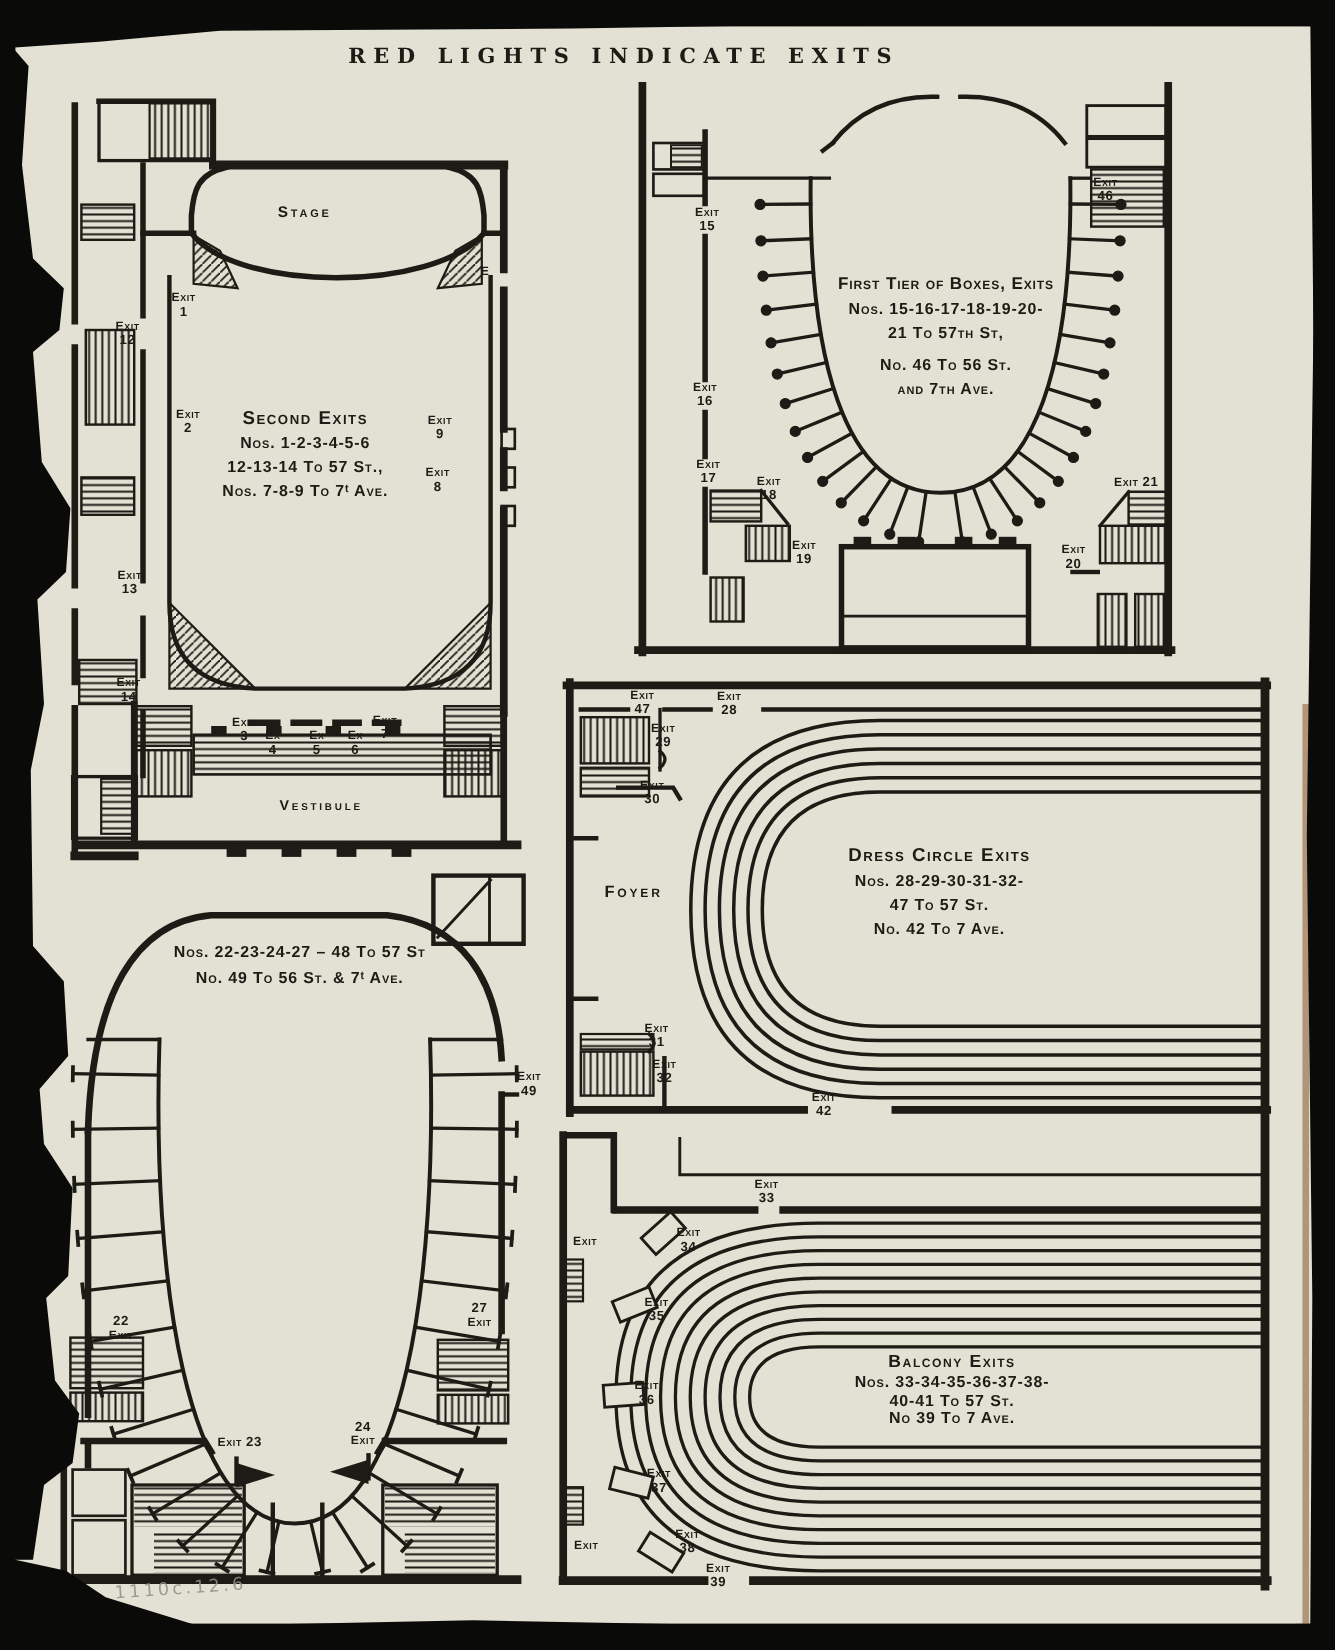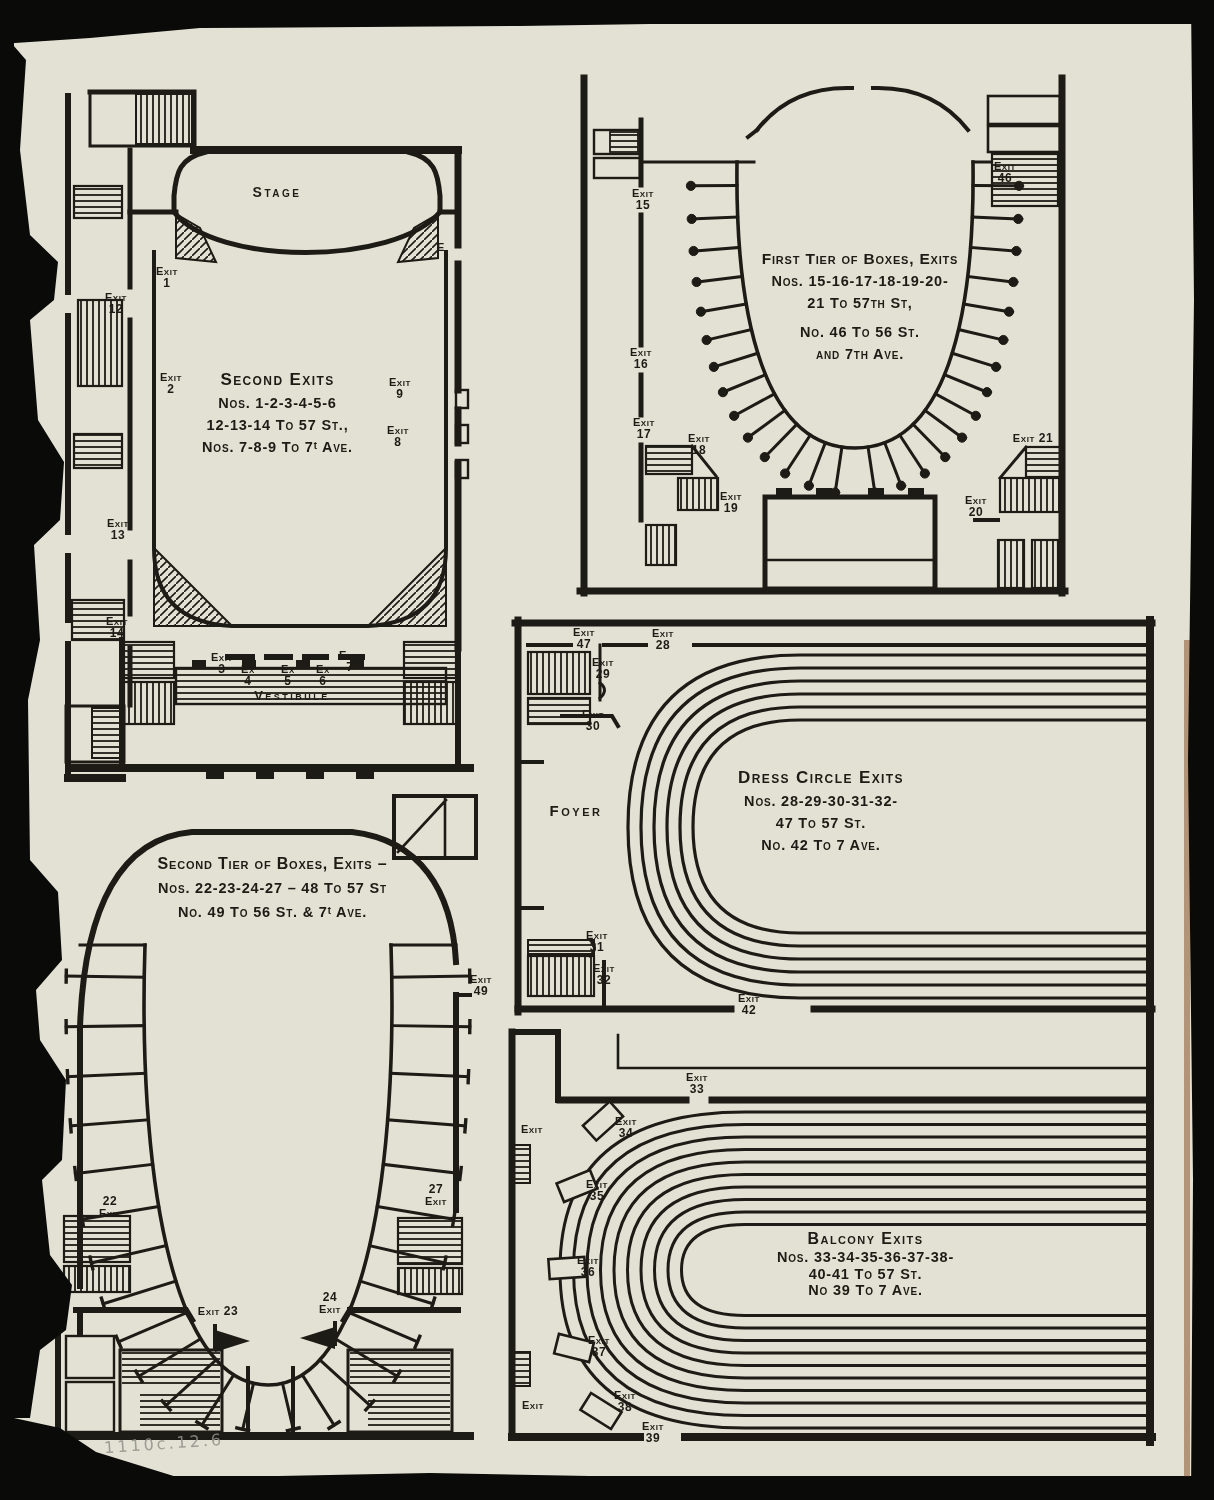--- a/index.html
+++ b/index.html
@@ -312,49 +312,49 @@
           <rect x="593" y="1103" width="20" height="36" transform="rotate(48 603 1121)" stroke="#1d1b15"></rect>
           <rect x="567" y="1168" width="20" height="36" transform="rotate(68 577 1186)" stroke="#1d1b15"></rect>
           <rect x="557" y="1250" width="20" height="36" transform="rotate(86 567 1268)" stroke="#1d1b15"></rect>
           <rect x="564" y="1330" width="20" height="36" transform="rotate(104 574 1348)" stroke="#1d1b15"></rect>
           <rect x="591" y="1393" width="20" height="36" transform="rotate(122 601 1411)" stroke="#1d1b15"></rect>
         </g>
       <path d="M512,1437 H640 M685,1437 H1152" stroke-width="8"></path>
     </g>
   </svg>
 
+  <div class="page-title">RED LIGHTS INDICATE EXITS</div>
 
   <div class="room-label" style="left:277px;top:184px;font-size:14px">Stage</div>
-  <div class="room-label" style="left:292px;top:688px">Vestibule</div>
+  <div class="room-label" style="left:292px;top:724px">Vestibule</div>
   <div class="room-label" style="left:576px;top:802px;font-size:15px">Foyer</div>
 
   <div class="caption" style="left:130px;top:368px;width:295px">
     <div class="cap-l1">Second Exits</div>
     <div class="cap-l">Nos. 1-2-3-4-5-6</div>
     <div class="cap-l">12-13-14 To 57 St.,</div>
     <div class="cap-l">Nos. 7-8-9 To 7ᵗ Ave.</div>
   </div>
 
   <div class="caption" style="left:735px;top:248px;width:250px">
     <div class="cap-l" style="font-size:15.5px">First Tier of Boxes, Exits</div>
     <div class="cap-l">Nos. 15-16-17-18-19-20-</div>
     <div class="cap-l">21 To 57th St,</div>
     <div class="cap-l cap-gap">No. 46 To 56 St.</div>
     <div class="cap-l">and 7th Ave.</div>
   </div>
 
-  <div class="caption" style="left:676px;top:766px;width:290px">
+  <div class="caption" style="left:709px;top:766px;width:290px">
     <div class="cap-l1">Dress Circle Exits</div>
     <div class="cap-l">Nos. 28-29-30-31-32-</div>
     <div class="cap-l">47 To 57 St.</div>
     <div class="cap-l">No. 42 To 7 Ave.</div>
   </div>
 
   <div class="caption" style="left:85px;top:853px;width:375px">
-    <div class="cap-l" style="font-size:16px">Second Tier of Boxes, Exits –</div>
     <div class="cap-l" style="line-height:26px">Nos. 22-23-24-27 – 48 To 57 St</div>
     <div class="cap-l">No. 49 To 56 St. &amp; 7ᵗ Ave.</div>
   </div>
 
   <div class="caption" style="left:718px;top:1228px;width:295px">
     <div class="cap-l1" style="font-size:16px;line-height:21px">Balcony Exits</div>
     <div class="cap-l" style="line-height:17px">Nos. 33-34-35-36-37-38-</div>
     <div class="cap-l" style="line-height:16px">40-41 To 57 St.</div>
     <div class="cap-l" style="line-height:16px">No 39 To 7 Ave.</div>
   </div>

